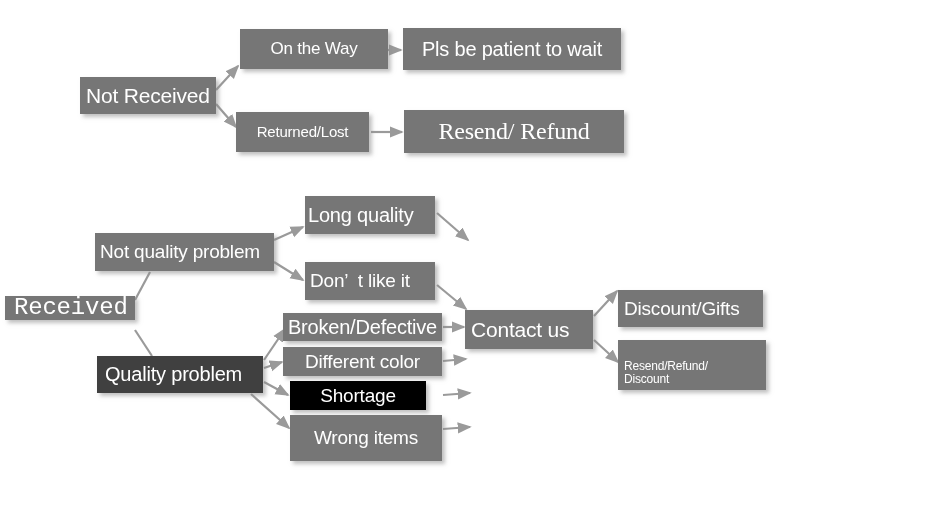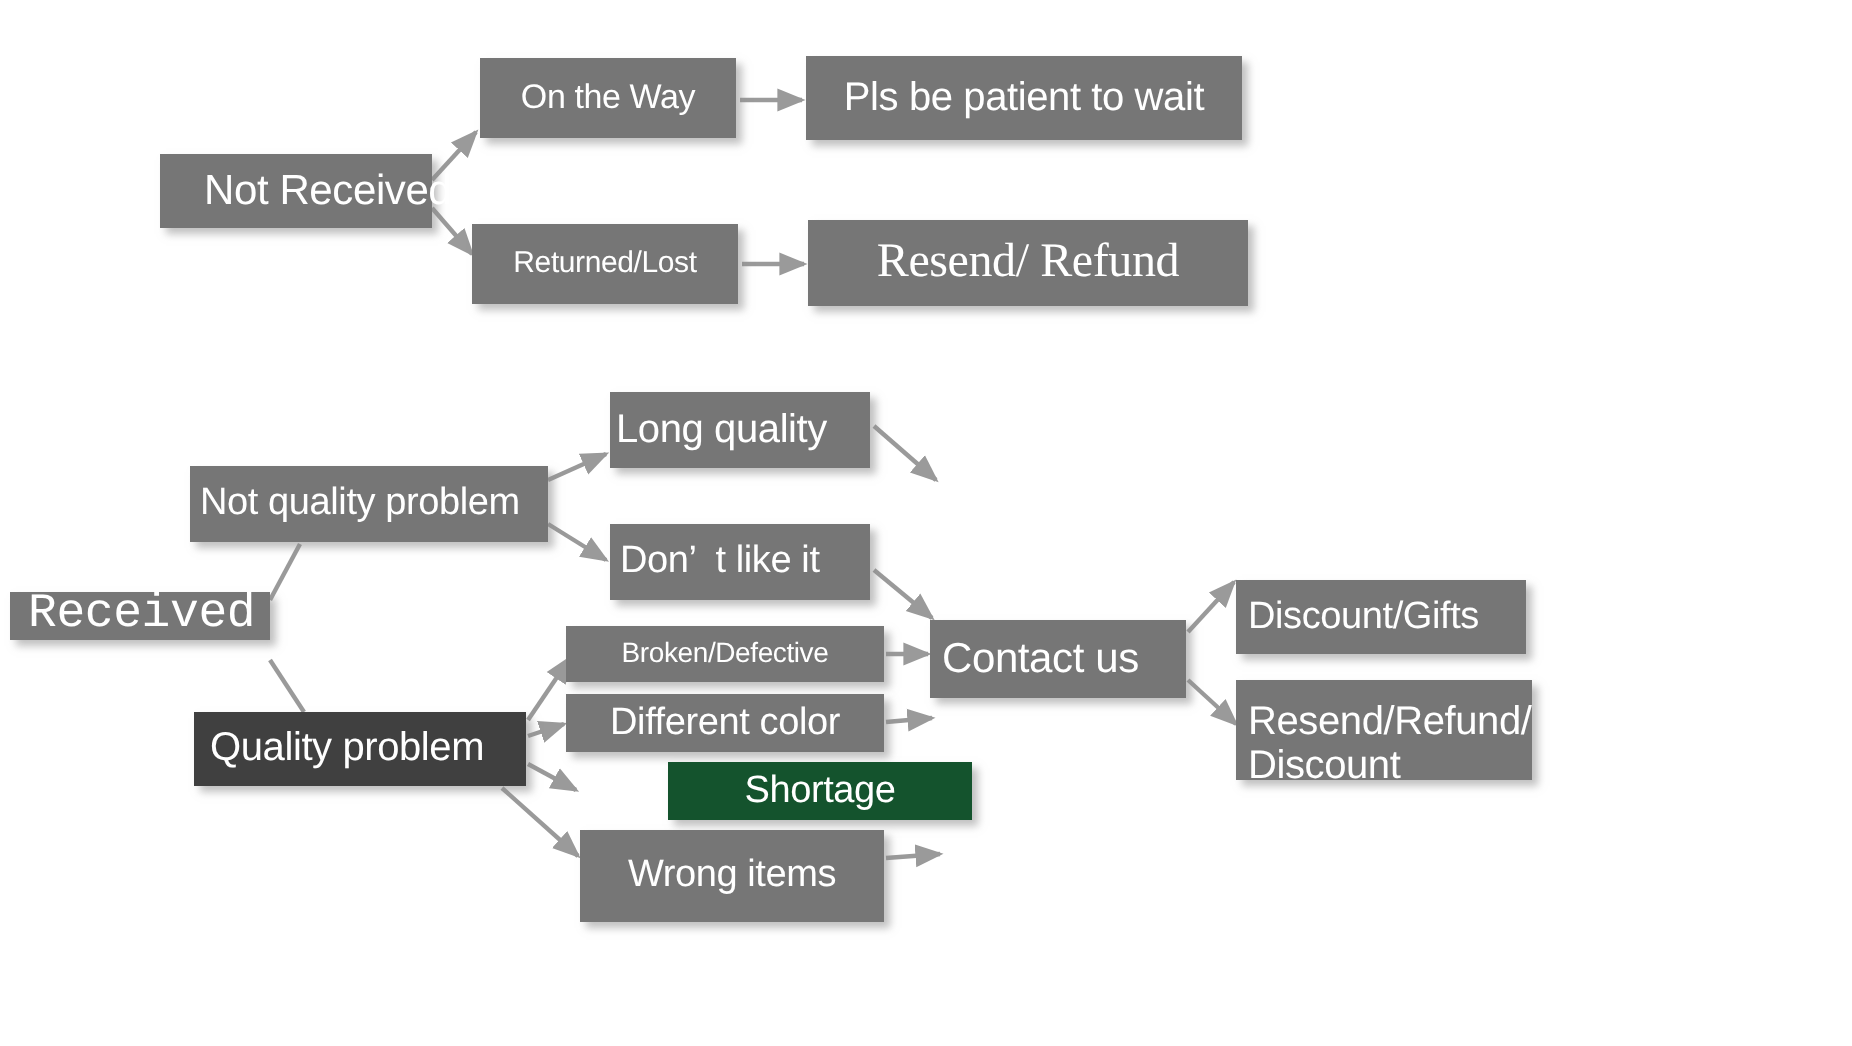--- a/index.html
+++ b/index.html
@@ -73,32 +73,32 @@
         <line x1="251" y1="394" x2="289" y2="428" stroke="#9a9a9a" stroke-width="2.2" marker-end="url(#arrowhead)"></line>
         <line x1="443" y1="327" x2="464" y2="327" stroke="#9a9a9a" stroke-width="2.2" marker-end="url(#arrowhead)"></line>
         <line x1="443" y1="361" x2="466" y2="359" stroke="#9a9a9a" stroke-width="2.2" marker-end="url(#arrowhead)"></line>
         <line x1="443" y1="395" x2="470" y2="393" stroke="#9a9a9a" stroke-width="2.2" marker-end="url(#arrowhead)"></line>
         <line x1="443" y1="429" x2="470" y2="427" stroke="#9a9a9a" stroke-width="2.2" marker-end="url(#arrowhead)"></line>
         <line x1="594" y1="316" x2="617" y2="291" stroke="#9a9a9a" stroke-width="2.2" marker-end="url(#arrowhead)"></line>
         <line x1="594" y1="340" x2="618" y2="362" stroke="#9a9a9a" stroke-width="2.2" marker-end="url(#arrowhead)"></line>
       </g>
   </svg>
   <div id="node-layer">
-      <div class="node left" style="left: 80px; top: 77px; width: 136px; height: 37px; font-size: 21px; background: rgb(118, 118, 118); color: rgb(255, 255, 255); padding-left: 22px;"><span>Not Received</span></div>
-      <div class="node center" style="left: 240px; top: 29px; width: 128px; height: 40px; font-size: 17px; background: rgb(118, 118, 118); color: rgb(255, 255, 255);"><span>On the Way</span></div>
+      <div class="node left" style="left: 80px; top: 77px; width: 136px; height: 37px; font-size: 21px; background: rgb(118, 118, 118); color: rgb(255, 255, 255); padding-left: 6px;"><span>Not Received</span></div>
+      <div class="node center" style="left: 240px; top: 29px; width: 148px; height: 40px; font-size: 17px; background: rgb(118, 118, 118); color: rgb(255, 255, 255);"><span>On the Way</span></div>
       <div class="node center" style="left: 403px; top: 28px; width: 218px; height: 42px; font-size: 20px; background: rgb(118, 118, 118); color: rgb(255, 255, 255);"><span>Pls be patient to wait</span></div>
       <div class="node center" style="left: 236px; top: 112px; width: 133px; height: 40px; font-size: 15px; background: rgb(118, 118, 118); color: rgb(255, 255, 255);"><span>Returned/Lost</span></div>
       <div class="node center" style="left: 404px; top: 110px; width: 220px; height: 43px; font-size: 24px; background: rgb(118, 118, 118); color: rgb(255, 255, 255); font-family: Liberation Serif, serif;"><span>Resend/ Refund</span></div>
       <div class="node left" style="left: 5px; top: 296px; width: 130px; height: 24px; font-size: 24px; background: rgb(118, 118, 118); color: rgb(255, 255, 255); padding-left: 9px; font-family: Liberation Mono, monospace;"><span>Received</span></div>
       <div class="node left" style="left: 95px; top: 233px; width: 179px; height: 38px; font-size: 19px; background: rgb(118, 118, 118); color: rgb(255, 255, 255); padding-left: 5px;"><span>Not quality problem</span></div>
       <div class="node left" style="left: 97px; top: 356px; width: 166px; height: 37px; font-size: 20px; background: #404040; color: rgb(255, 255, 255); padding-left: 8px;"><span>Quality problem</span></div>
       <div class="node left" style="left: 305px; top: 196px; width: 130px; height: 38px; font-size: 20px; background: rgb(118, 118, 118); color: rgb(255, 255, 255); padding-left: 3px;"><span>Long quality</span></div>
       <div class="node left" style="left: 305px; top: 262px; width: 130px; height: 38px; font-size: 19px; background: rgb(118, 118, 118); color: rgb(255, 255, 255); padding-left: 5px;"><span>Don’  t like it</span></div>
-      <div class="node center" style="left: 283px; top: 313px; width: 159px; height: 28px; font-size: 14px; background: rgb(118, 118, 118); color: rgb(255, 255, 255);"><span>Broken/Defective</span></div>
+      <div class="node center" style="left: 283px; top: 313px; width: 159px; height: 28px; font-size: 20px; background: rgb(118, 118, 118); color: rgb(255, 255, 255);"><span>Broken/Defective</span></div>
       <div class="node center" style="left: 283px; top: 347px; width: 159px; height: 29px; font-size: 19px; background: rgb(118, 118, 118); color: rgb(255, 255, 255);"><span>Different color</span></div>
-      <div class="node center" style="left: 290px; top: 381px; width: 152px; height: 29px; font-size: 19px; background: #14532d; color: rgb(255, 255, 255); margin-left: 44px;"><span>Shortage</span></div>
+      <div class="node center" style="left: 290px; top: 381px; width: 136px; height: 29px; font-size: 19px; background: #000000; color: rgb(255, 255, 255);"><span>Shortage</span></div>
       <div class="node center" style="left: 290px; top: 415px; width: 152px; height: 46px; font-size: 19px; background: rgb(118, 118, 118); color: rgb(255, 255, 255);"><span>Wrong items</span></div>
       <div class="node left" style="left: 465px; top: 310px; width: 128px; height: 39px; font-size: 21px; background: rgb(118, 118, 118); color: rgb(255, 255, 255); padding-left: 6px; align-items: center;"><span>Contact us</span></div>
       <div class="node left" style="left: 618px; top: 272px; width: 145px; height: 37px; font-size: 19px; background: rgb(118, 118, 118); color: rgb(255, 255, 255); padding-left: 6px; margin-top: 18px;"><span>Discount/Gifts</span></div>
-      <div class="node multi" style="left: 618px; top: 340px; width: 148px; height: 50px; font-size: 20px; background: rgb(118, 118, 118); color: rgb(255, 255, 255); padding-left: 6px; padding-top: 10px;"><span>Resend/Refund/
+      <div class="node multi" style="left: 618px; top: 340px; width: 148px; height: 50px; font-size: 12px; background: rgb(118, 118, 118); color: rgb(255, 255, 255); padding-left: 6px; padding-top: 20px;"><span>Resend/Refund/
 Discount</span></div>
     </div>
 </div>
 
 </body></html>

